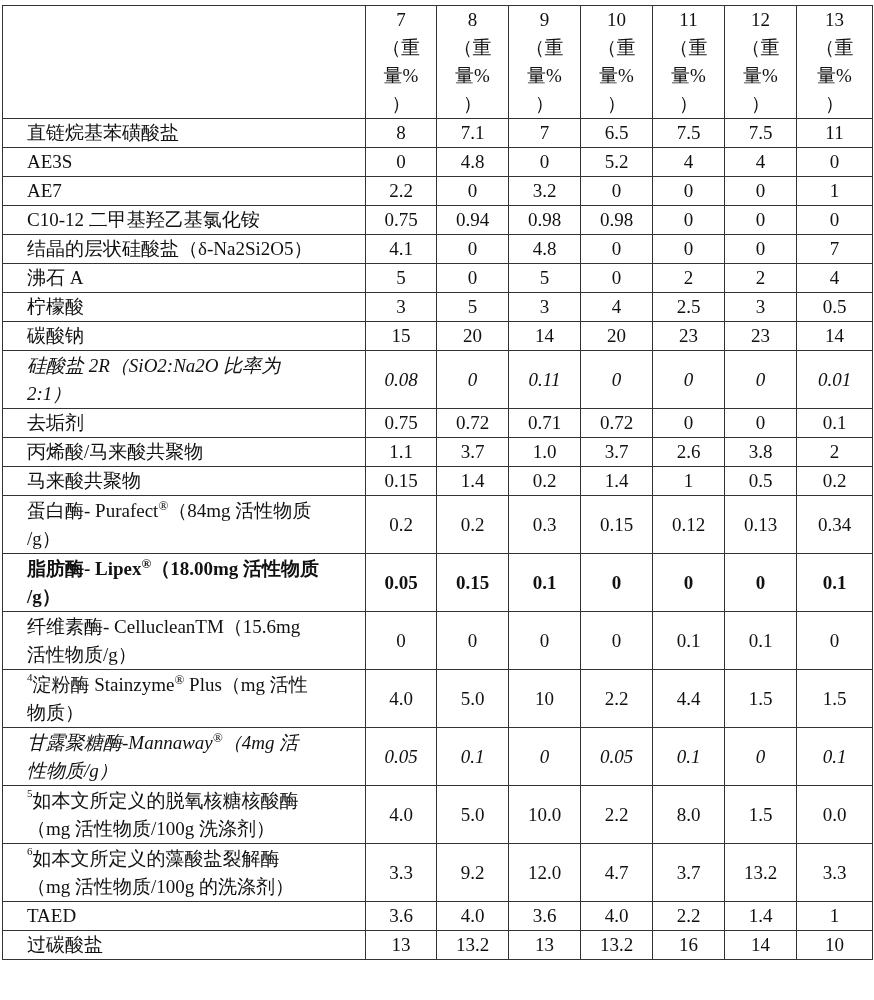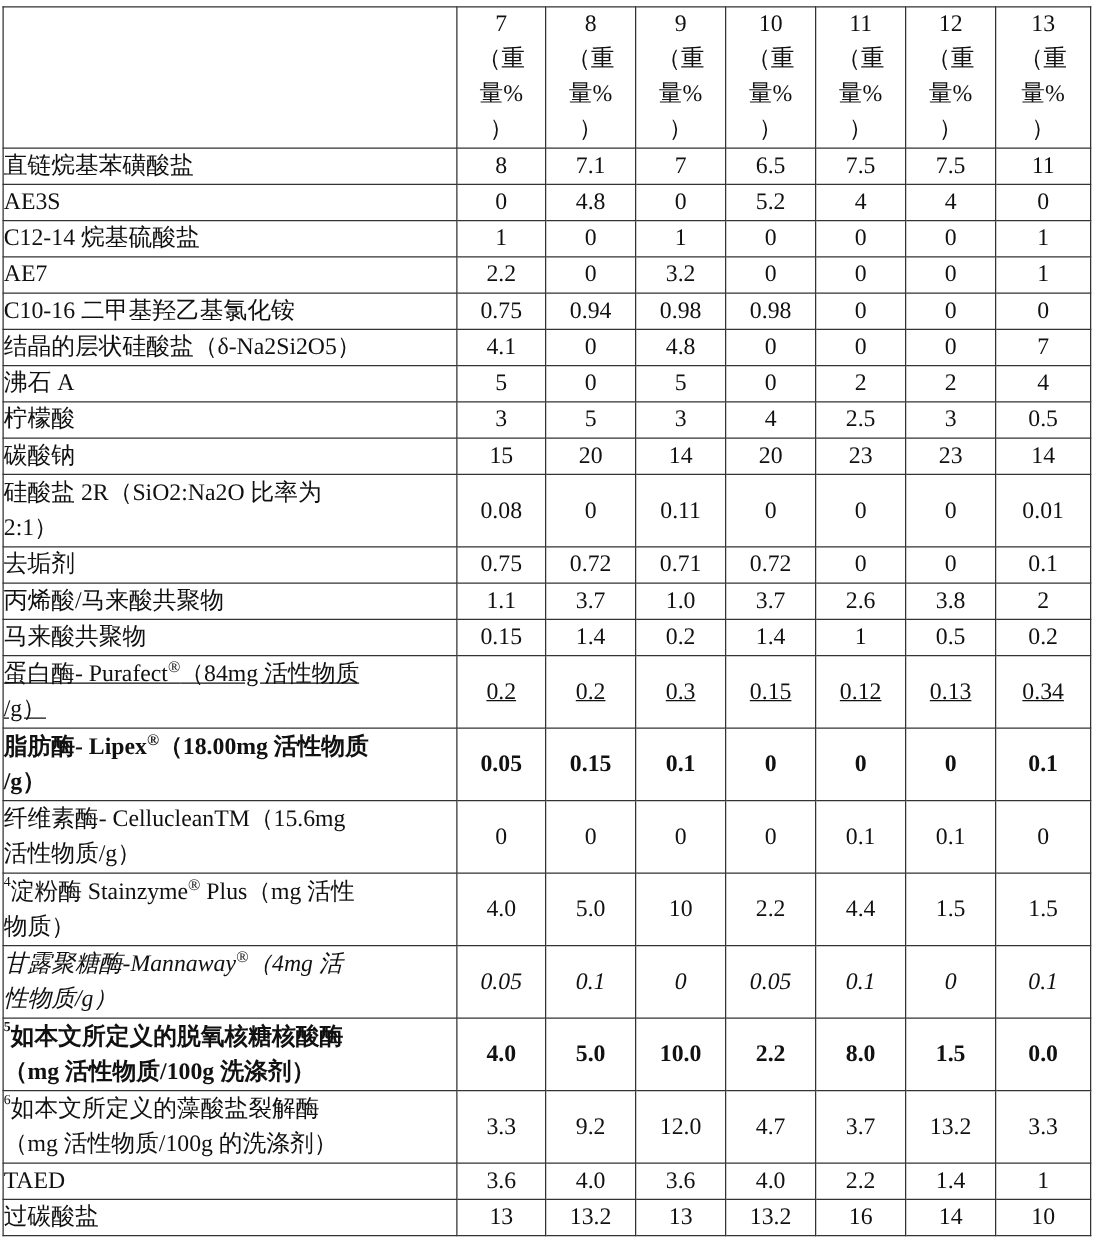--- a/index.html
+++ b/index.html
@@ -12,21 +12,21 @@
     font-family: "Liberation Serif", "DejaVu Serif", serif;
     font-size: 19px;
     color: #111;
   }
   td {
     border: 1.5px solid #333;
     padding: 0 6px;
     vertical-align: middle;
     line-height: 28px;
   }
-  td.label { text-align: left; padding-left: 0; }
+  td.label { text-align: left; padding-left: 24px; }
   td.val { text-align: center; padding: 0 2px; }
   td.head { text-align: center; line-height: 28px; padding: 0 2px; }
   .hl { display: block; }
   sup { font-size: 11px; line-height: 0; position: relative; top: -2px; }
   .regmark { font-size: 13px; vertical-align: super; line-height: 0; }
 </style>
 </head>
 <body>
 
 <div class="wrap">
@@ -104,41 +104,31 @@
     <td class="label">AE3S</td>
     <td class="val">0</td>
     <td class="val">4.8</td>
     <td class="val">0</td>
     <td class="val">5.2</td>
     <td class="val">4</td>
     <td class="val">4</td>
     <td class="val">0</td>
   </tr>
         <tr style="height:29px">
-    <td class="label">C12-14 烷基硫酸盐</td>
-    <td class="val">1</td>
-    <td class="val">0</td>
-    <td class="val">1</td>
-    <td class="val">0</td>
-    <td class="val">0</td>
-    <td class="val">0</td>
-    <td class="val">1</td>
-  </tr>
-        <tr style="height:29px">
     <td class="label">AE7</td>
     <td class="val">2.2</td>
     <td class="val">0</td>
     <td class="val">3.2</td>
     <td class="val">0</td>
     <td class="val">0</td>
     <td class="val">0</td>
     <td class="val">1</td>
   </tr>
         <tr style="height:29px">
-    <td class="label">C10-16 二甲基羟乙基氯化铵</td>
+    <td class="label">C10-12 二甲基羟乙基氯化铵</td>
     <td class="val">0.75</td>
     <td class="val">0.94</td>
     <td class="val">0.98</td>
     <td class="val">0.98</td>
     <td class="val">0</td>
     <td class="val">0</td>
     <td class="val">0</td>
   </tr>
         <tr style="height:29px">
     <td class="label">结晶的层状硅酸盐（δ-Na2Si2O5）</td>
@@ -173,21 +163,21 @@
         <tr style="height:29px">
     <td class="label">碳酸钠</td>
     <td class="val">15</td>
     <td class="val">20</td>
     <td class="val">14</td>
     <td class="val">20</td>
     <td class="val">23</td>
     <td class="val">23</td>
     <td class="val">14</td>
   </tr>
-        <tr style="height: 58px;">
+        <tr style="height: 58px; font-style: italic;">
     <td class="label">
             <span class="hl"><span>硅酸盐 2R（SiO2:Na2O 比率为</span></span>
             <span class="hl">2:1）</span>
           </td>
     <td class="val">0.08</td>
     <td class="val">0</td>
     <td class="val">0.11</td>
     <td class="val">0</td>
     <td class="val">0</td>
     <td class="val">0</td>
@@ -216,21 +206,21 @@
         <tr style="height:29px">
     <td class="label">马来酸共聚物</td>
     <td class="val">0.15</td>
     <td class="val">1.4</td>
     <td class="val">0.2</td>
     <td class="val">1.4</td>
     <td class="val">1</td>
     <td class="val">0.5</td>
     <td class="val">0.2</td>
   </tr>
-        <tr style="height: 58px; text-decoration: underline;">
+        <tr style="height: 58px;">
     <td class="label">
             <span class="hl"><span>蛋白酶- Purafect</span><span class="regmark">®</span><span>（84mg 活性物质</span></span>
             <span class="hl">/g）</span>
           </td>
     <td class="val">0.2</td>
     <td class="val">0.2</td>
     <td class="val">0.3</td>
     <td class="val">0.15</td>
     <td class="val">0.12</td>
     <td class="val">0.13</td>
@@ -281,21 +271,21 @@
             <span class="hl">性物质/g）</span>
           </td>
     <td class="val">0.05</td>
     <td class="val">0.1</td>
     <td class="val">0</td>
     <td class="val">0.05</td>
     <td class="val">0.1</td>
     <td class="val">0</td>
     <td class="val">0.1</td>
   </tr>
-        <tr style="height: 58px; font-weight: bold;">
+        <tr style="height: 58px;">
     <td class="label">
             <span class="hl"><sup>5</sup><span>如本文所定义的脱氧核糖核酸酶</span></span>
             <span class="hl">（mg 活性物质/100g 洗涤剂）</span>
           </td>
     <td class="val">4.0</td>
     <td class="val">5.0</td>
     <td class="val">10.0</td>
     <td class="val">2.2</td>
     <td class="val">8.0</td>
     <td class="val">1.5</td>

